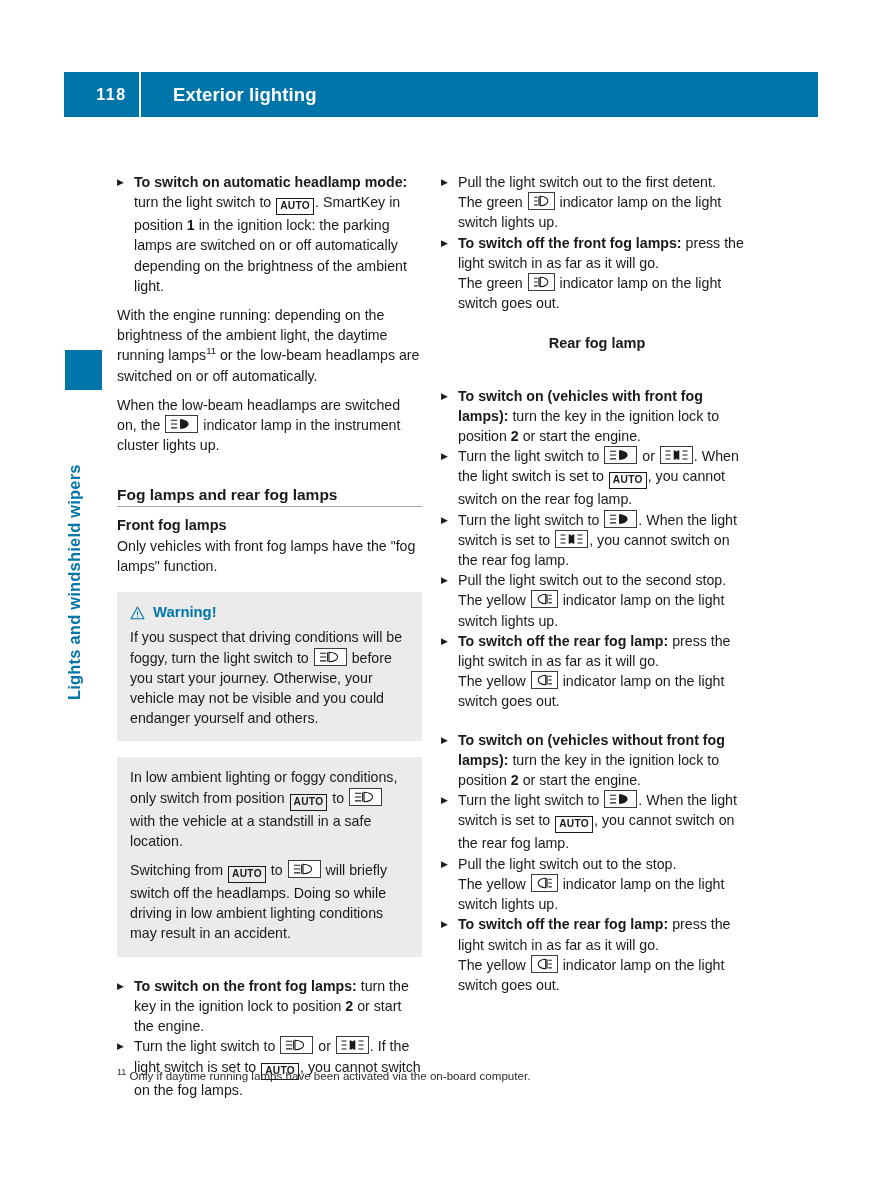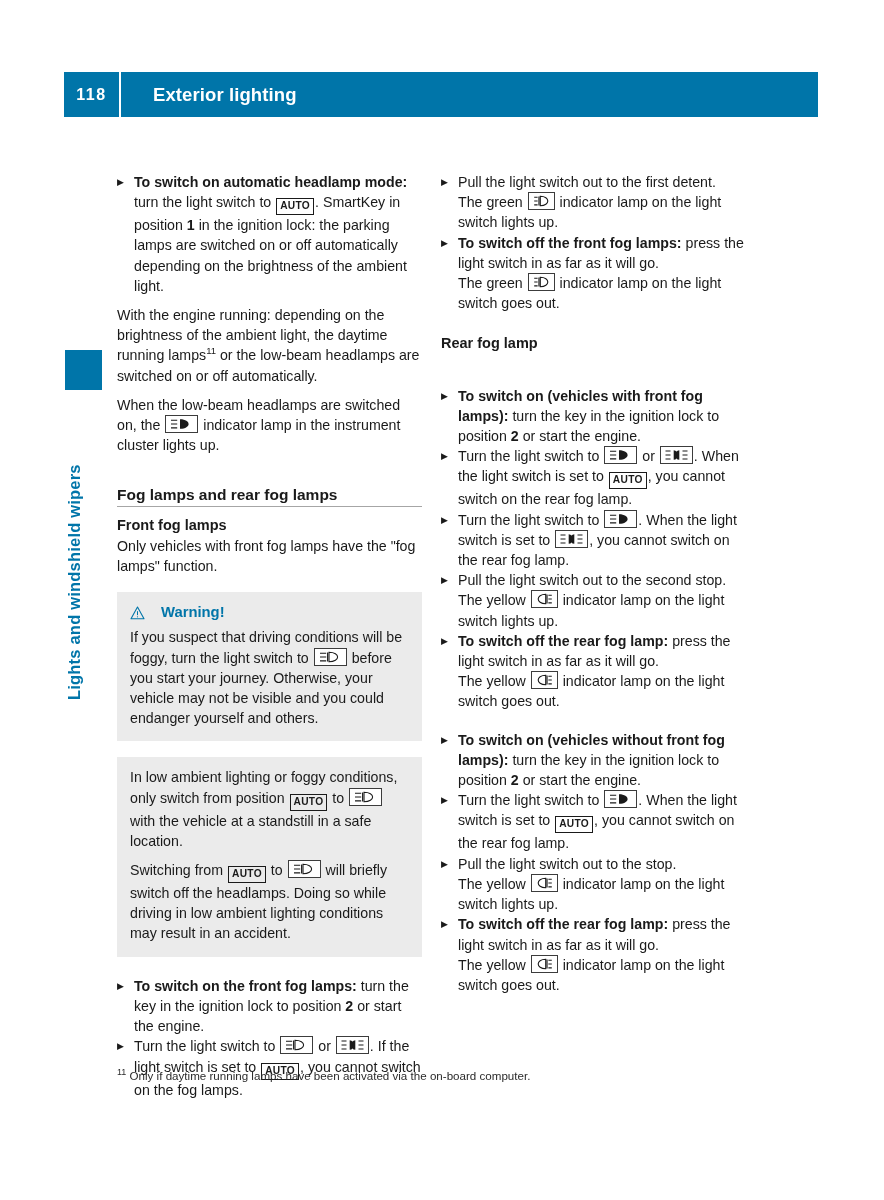--- a/index.html
+++ b/index.html
@@ -27,20 +27,21 @@
     display: flex;
     align-items: center;
   }
   .header-pagenum {
     width: 55px;
     text-align: center;
     color: #ffffff;
     font-size: 16px;
     font-weight: 600;
     letter-spacing: 1.5px;
+    padding-left: 20px;
   }
   .header-divider {
     width: 2px;
     align-self: stretch;
     background: #ffffff;
     margin: 0;
   }
   .header-title {
     color: #ffffff;
     font-size: 18.5px;
@@ -126,32 +127,33 @@
     font-size: 14.5px;
     font-weight: bold;
     margin-top: 8px;
     margin-bottom: 1px;
   }
   .sub-heading-plain {
     font-size: 14.5px;
     font-weight: bold;
     margin-top: 20px;
     margin-bottom: 2px;
+    text-align: center;
   }
 
   
   .warnbox {
     background: #ebebeb;
     padding: 10px 13px 13px 13px;
     margin-top: 16px;
   }
   .warnbox-head {
     display: flex;
     align-items: center;
-    gap: 16px;
+    gap: 8px;
     margin-bottom: 5px;
   }
   .warn-tri {
     display: inline-block;
     width: 15px;
     height: 14px;
     flex: 0 0 auto;
   }
   .warn-label {
     color: #0075a9;

